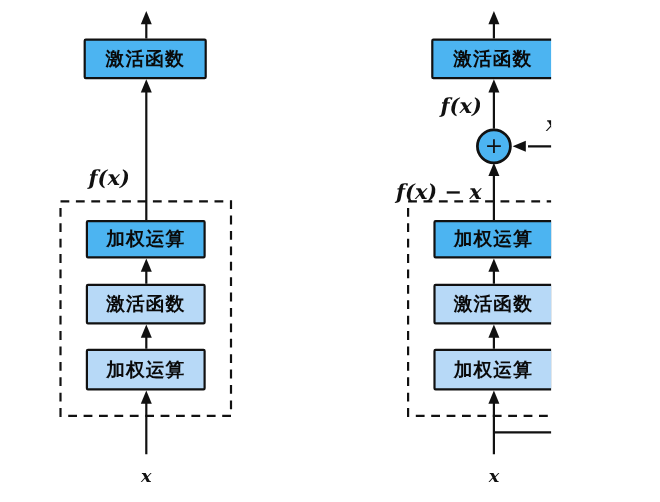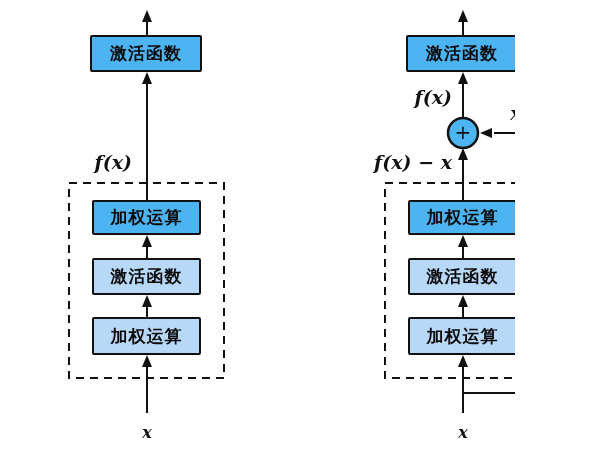--- a/index.html
+++ b/index.html
@@ -3,21 +3,20 @@
 <meta charset="utf-8">
 <style>
   html, body { margin: 0; padding: 0; background: #fff; }
   #canvas {
     position: relative;
     width: 501px;
     height: 456px;
     background: var(--background, #fff);
     font-family: "Liberation Sans", sans-serif;
     overflow: hidden;
-    margin-left: 14px;
   }
   #wires { position: absolute; left: 0; top: 0; }
   .ln   { stroke: var(--line, #111); stroke-width: 2; fill: none; }
   .dash { stroke: var(--line, #111); stroke-width: 2; fill: none; stroke-dasharray: 8 6; }
   .ah   { fill: var(--line, #111); stroke: none; }
   .plus-circle { fill: var(--bright-blue, #4cb4f1); stroke: var(--line, #111); stroke-width: 2.5; }
 
   .box {
     position: absolute;
     border: 2px solid var(--line, #111);
@@ -116,21 +115,21 @@
   <div class="mathlab t-center" style="left:103px; top:424px; width:60px; font-size:16px;">x</div>
 
   <div class="box bright" style="left:392px; top:35px; width:112px; height:37px;">激活函数</div>
 
   <div class="mathlab t-right" style="left:378px; top:88px; width:60px;">f(x)</div>
 
   <div class="plus-sign">+</div>
 
   <div class="mathlab t-center" style="left:482px; top:104px; width:40px;">x</div>
 
-  <div class="mathlab t-right" style="left:340px; top:153px; width:98px;">f(x) − x</div>
+  <div class="mathlab t-right" style="left:340px; top:166px; width:98px;">f(x) − x</div>
 
   <div class="box bright" style="left:394px; top:200px; width:109px; height:35px;">加权运算</div>
   <div class="box light" style="left:394px; top:258px; width:109px; height:37px;">激活函数</div>
   <div class="box light" style="left:394px; top:317px; width:109px; height:38px;">加权运算</div>
 
   <div class="mathlab t-center" style="left:419px; top:424px; width:60px; font-size:16px;">x</div>
 
 </div>
 
 </body></html>

